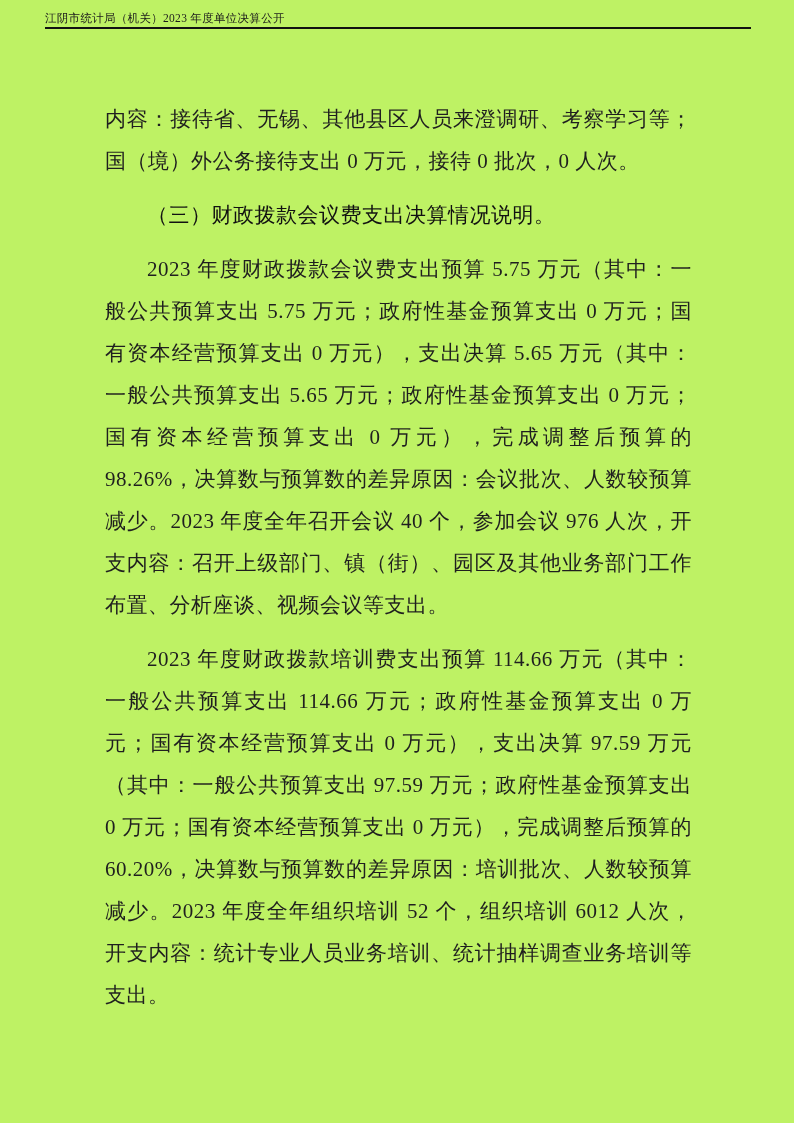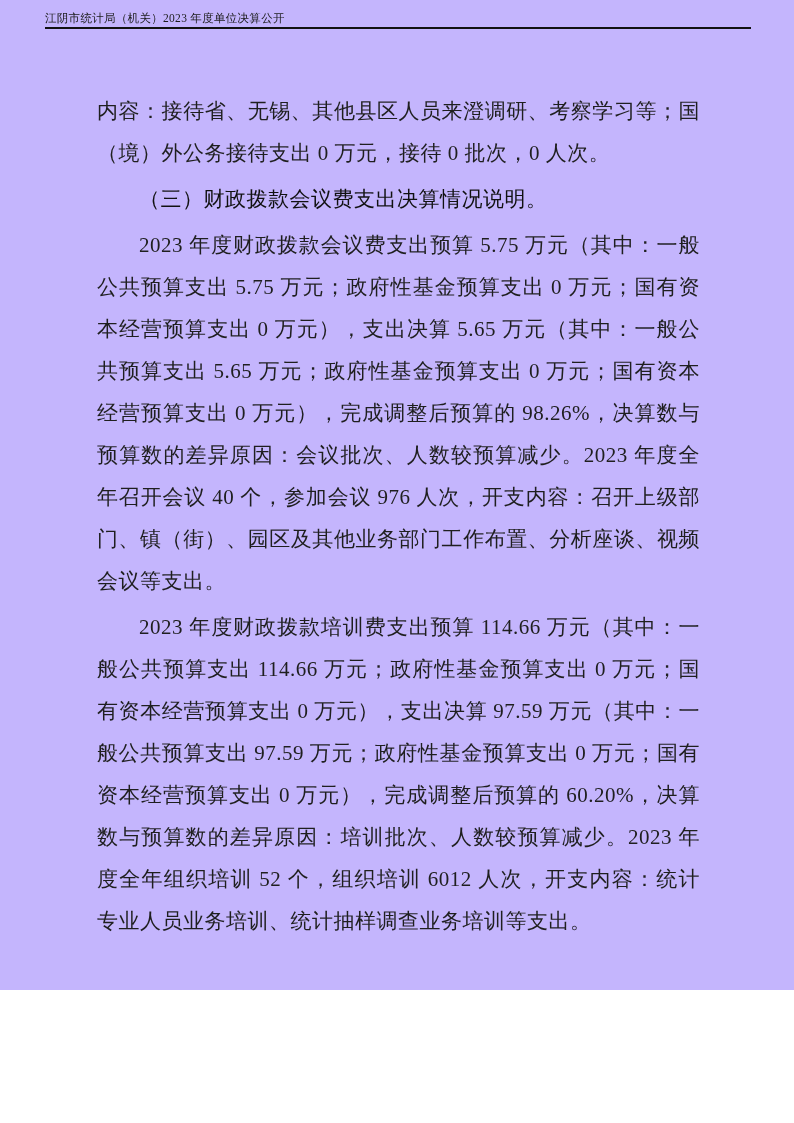--- a/index.html
+++ b/index.html
@@ -3,22 +3,22 @@
 <meta charset="utf-8">
 <style>
   html, body {
     margin: 0;
     padding: 0;
     background: #ffffff;
   }
   .page {
     position: relative;
     width: 794px;
-    height: 990px;
-    background: #c4b5fd;
+    height: 1123px;
+    background: #bef264;
     overflow: hidden;
     font-family: "Liberation Serif", "DejaVu Serif", serif;
     color: #1f1f1f;
   }
   .doc-header {
     position: absolute;
     top: 0;
     left: 45px;
     width: 706px;
     padding-top: 11px;
@@ -33,21 +33,21 @@
     position: absolute;
     top: 86px;
     left: 93px;
     width: 611px;
     font-size: 21px;
     line-height: 42px;
     text-align: justify;
     text-justify: inter-ideograph;
     letter-spacing: 0.5px;
   }
-  .para { margin: 4px; padding: 0; }
+  .para { margin: 12px; padding: 0; }
   .para-body { text-indent: 2em; }
   .para-noindent { text-indent: 0; }
   .para-heading {
     text-indent: 2em;
     font-weight: normal;
     color: #111111;
   }
   .doc-footer {
     position: absolute;
     bottom: 20px;

